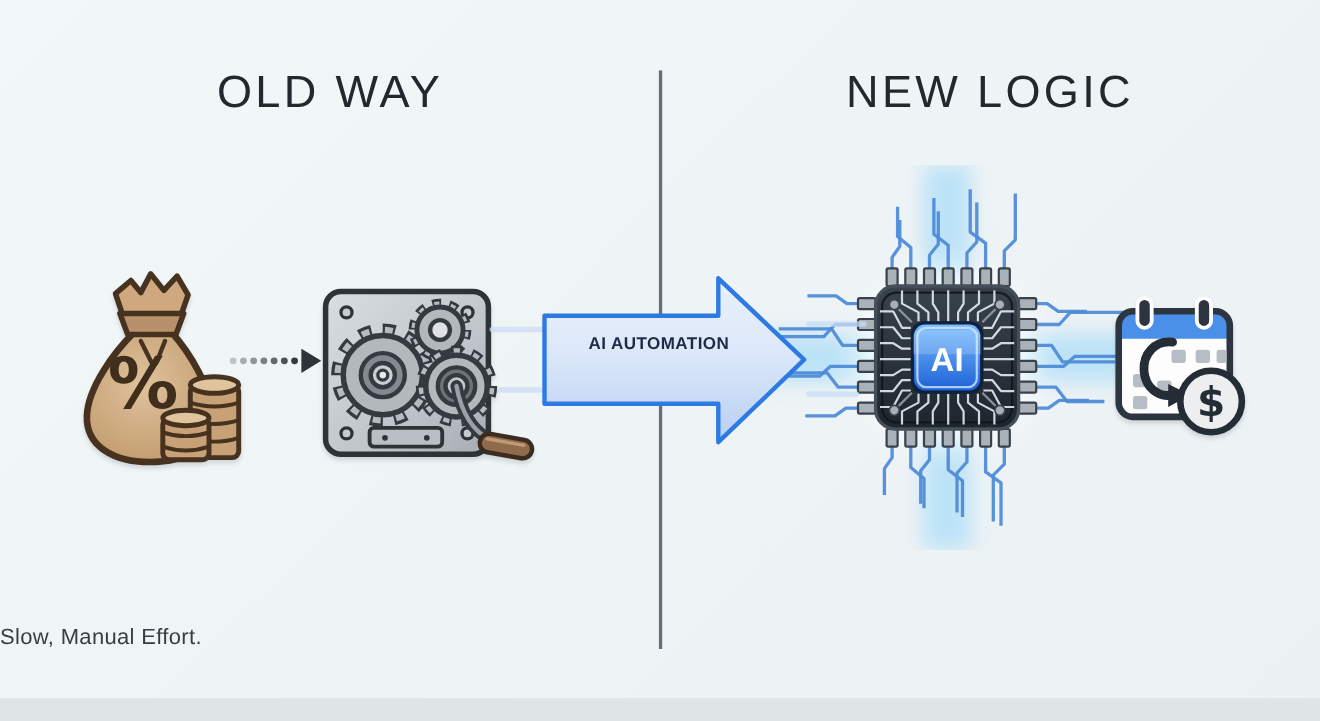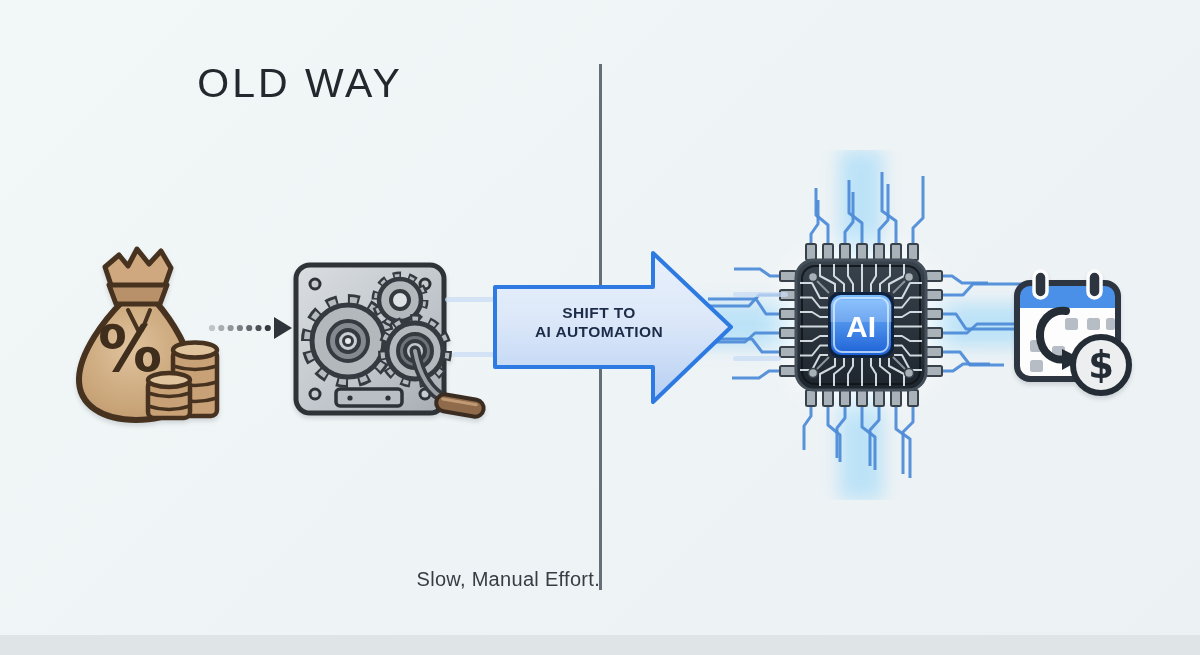--- a/index.html
+++ b/index.html
@@ -8,21 +8,21 @@
     background:linear-gradient(135deg,#f2f7f8 0%,#eef3f5 55%,#ecf1f4 100%);
     font-family:"Liberation Sans",sans-serif;
   }
   .divider{position:absolute;left:599px;top:64px;width:3px;height:526px;background:#57616a;opacity:.9;}
   .half-title{
     position:absolute;top:60px;width:600px;text-align:center;
     font-size:41px;font-weight:500;letter-spacing:3px;color:#23282e;
   }
   #title-old{left:0;} #title-new{left:600px;}
   .caption{
-    position:absolute;top:568px;width:600px;text-align:right;
+    position:absolute;top:568px;width:600px;text-align:left;
     font-size:20px;color:#363d44;letter-spacing:.3px;
   }
   #caption-old{left:0;} #caption-new{left:600px;}
   .icon{position:absolute;}
   .shadowed{filter:drop-shadow(0 3px 2px rgba(40,50,60,.16));}
   #big-arrow{position:absolute;left:483px;top:245px;z-index:4;}
   .arrow-text{
     position:absolute;left:492px;top:303px;width:214px;z-index:5;
     text-align:center;font-size:15.5px;line-height:19px;font-weight:bold;
     color:#1c2b47;letter-spacing:.4px;
@@ -30,20 +30,21 @@
   .speed{position:absolute;height:5px;border-radius:3px;background:#c9dcf4;opacity:.75;z-index:3;}
 </style>
 </head>
 <body>
 
 <div class="canvas">
 
   <div class="divider"></div>
 
   <div class="half-title" id="title-old">OLD WAY</div>
+  <div class="half-title" id="title-new">NEW LOGIC</div>
 
   <div class="caption" id="caption-old">Slow, Manual Effort.</div>
 
   <svg class="icon shadowed" style="left:72px;top:240px;" width="152" height="185" viewBox="0 0 152 185">
     <defs>
       <radialGradient id="bagGrad" cx="45%" cy="40%" r="75%">
         <stop offset="0%" stop-color="#dfc29c"></stop>
           <stop offset="70%" stop-color="#c8a377"></stop>
           <stop offset="100%" stop-color="#b8926a"></stop>
       </radialGradient>
@@ -140,21 +141,20 @@
     <defs>
       <linearGradient id="arrGrad" x1="0" y1="0" x2="0" y2="1">
         <stop offset="0%" stop-color="#e9f0fb"></stop>
           <stop offset="45%" stop-color="#dce8f9"></stop>
           <stop offset="100%" stop-color="#b7cff2"></stop>
       </linearGradient>
     </defs>
     <polygon points="12,42 170,42 170,8 248,82 170,157 170,122 12,122" fill="url(#arrGrad)" stroke="#2d7ae2" stroke-width="4" stroke-linejoin="round"></polygon>
   </svg>
   <div class="arrow-text">
-    <div>SHIFT TO</div>
     <div>AI AUTOMATION</div>
   </div>
   <div class="speed" style="left:445px;top:297px;width:50px;"></div>
   <div class="speed" style="left:452px;top:352px;width:44px;"></div>
   <div class="speed" style="left:733px;top:292px;width:55px;"></div>
   <div class="speed" style="left:733px;top:356px;width:48px;"></div>
 
   <svg class="icon" style="left:690px;top:150px;" width="340" height="350" viewBox="0 0 340 350">
     <defs>
       <linearGradient id="chipGrad" x1="0" y1="0" x2="0" y2="1">

